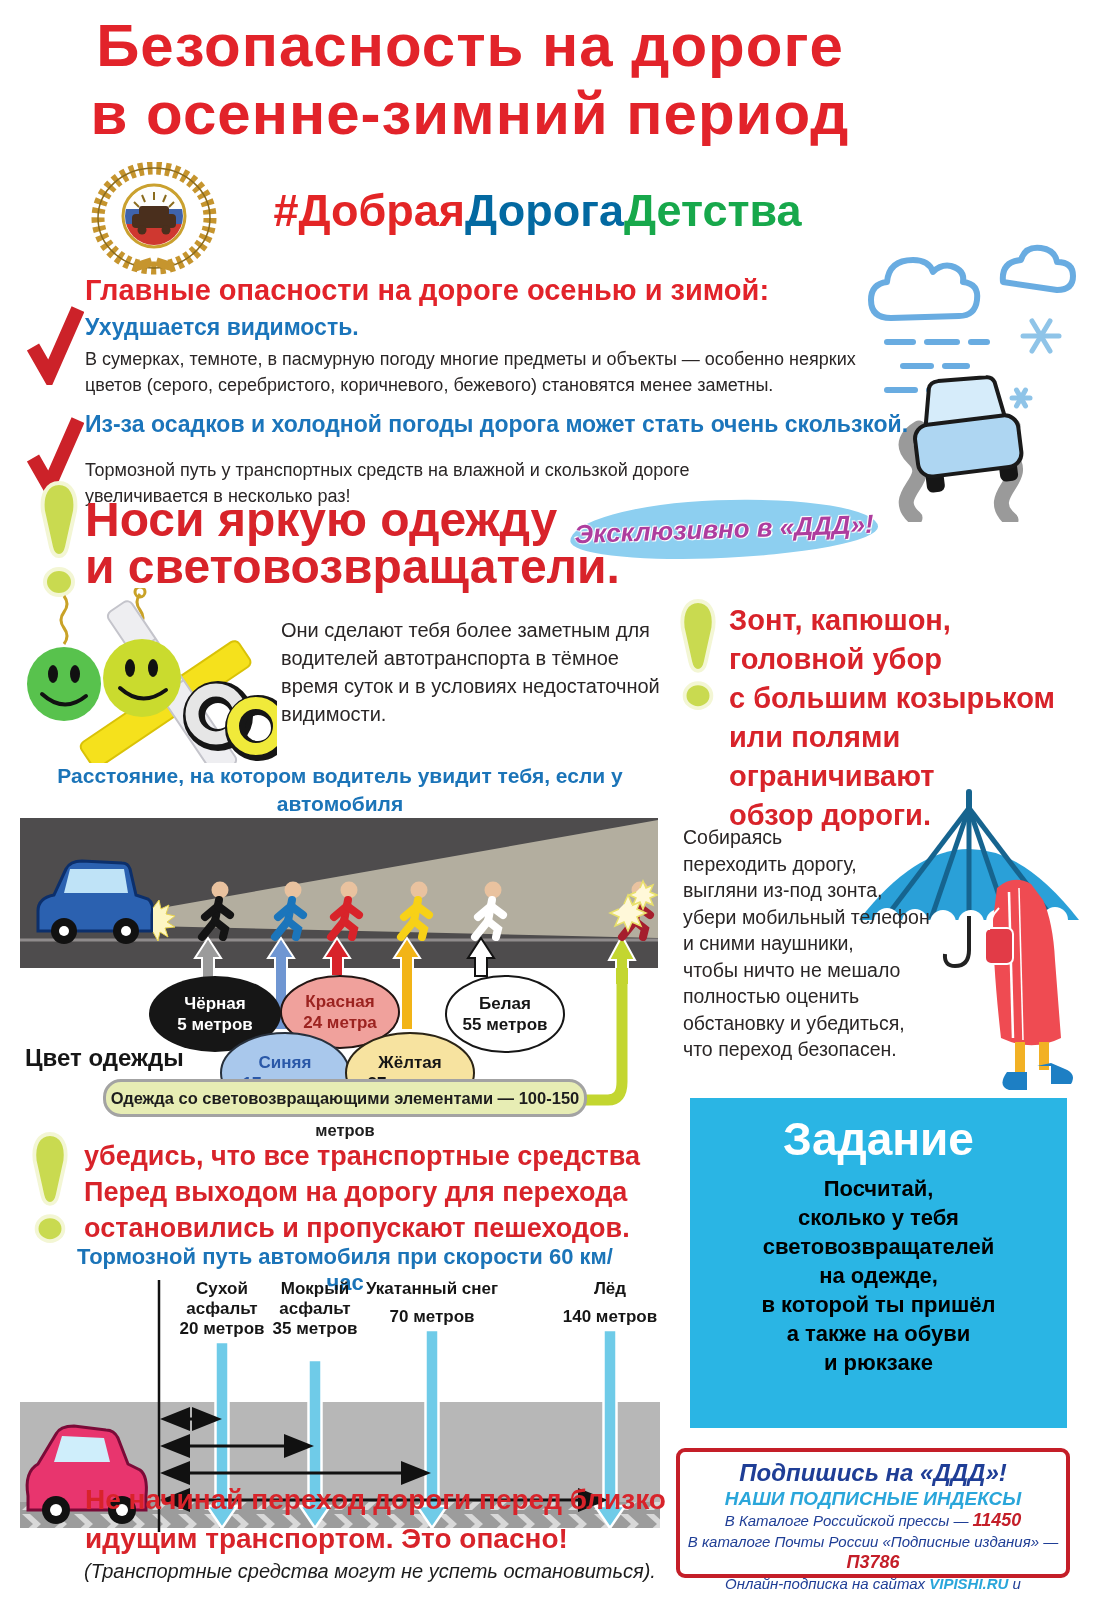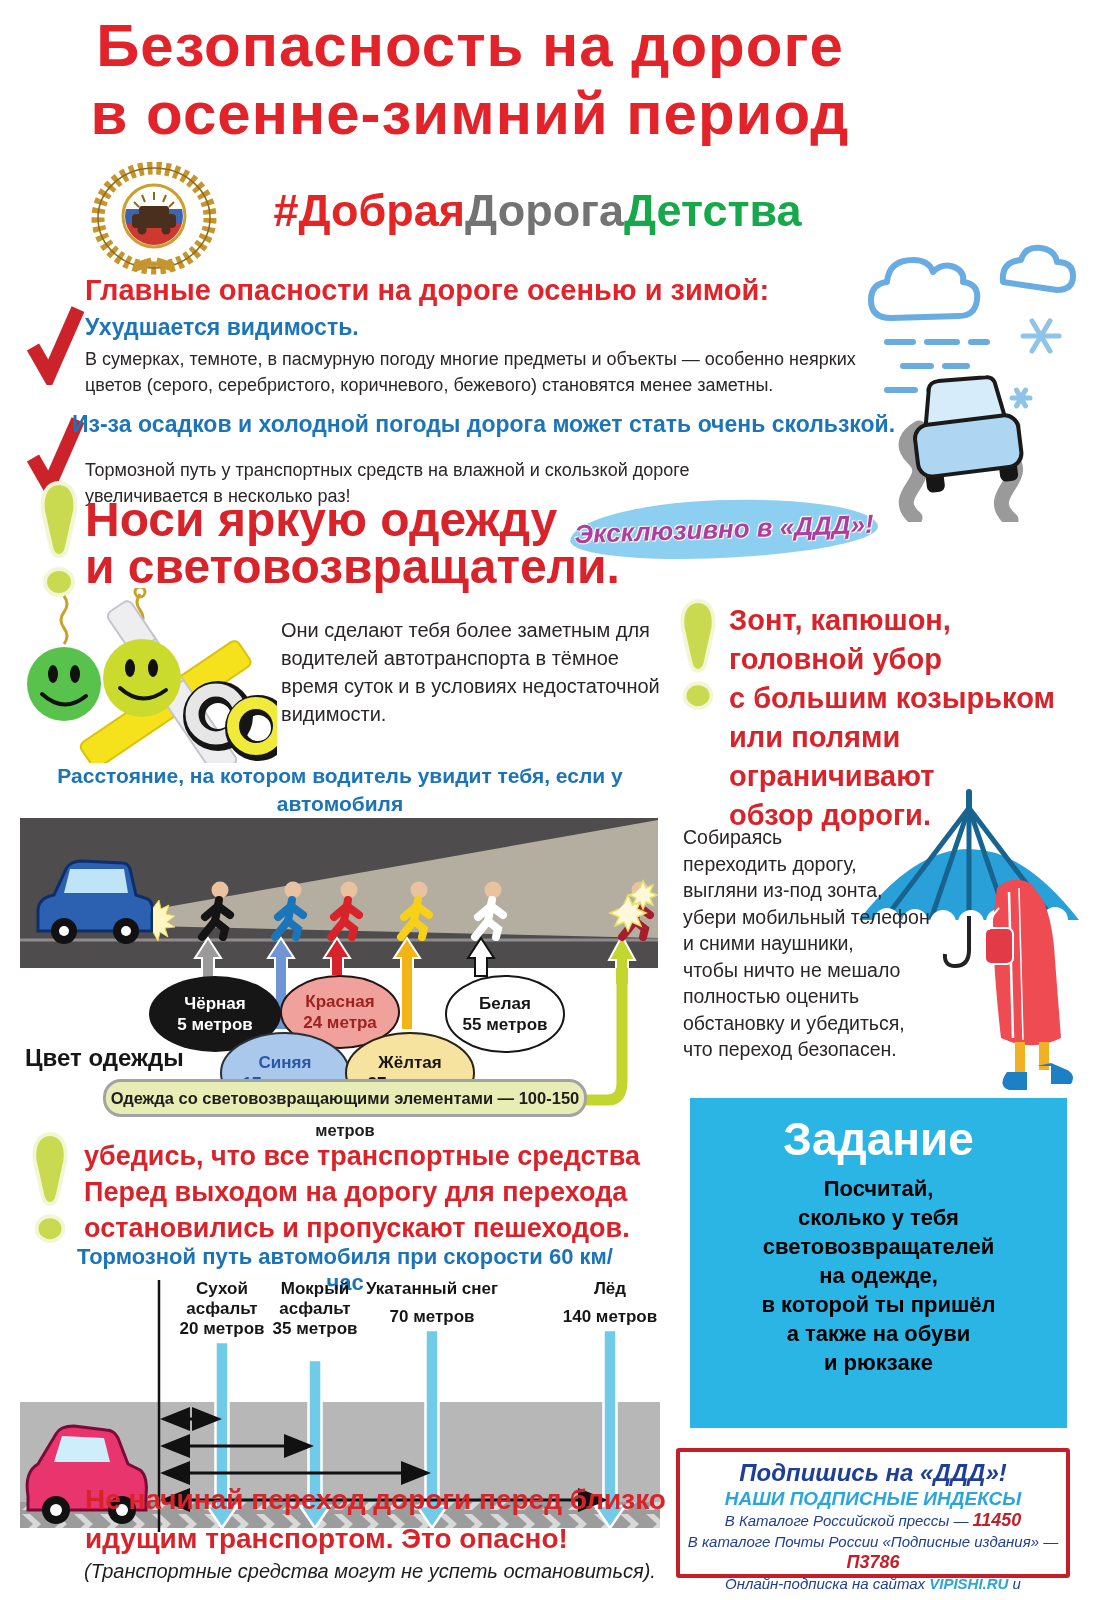--- a/index.html
+++ b/index.html
@@ -6,21 +6,21 @@
   body{width:1093px;height:1600px;background:#fff;overflow:hidden;
        font-family:"Liberation Sans","DejaVu Sans",sans-serif;position:relative;}
   .abs{position:absolute;}
   svg text{font-family:"Liberation Sans","DejaVu Sans",sans-serif;}
 
   
   .title{left:0;top:12px;width:940px;text-align:center;color:#e2232a;
          font-weight:bold;font-size:60px;line-height:68px;letter-spacing:1px;}
   .hashtag{left:250px;top:186px;width:575px;text-align:center;font-weight:bold;
            font-size:45px;line-height:50px;white-space:nowrap;}
-  .hash-red{color:#e32526;} .hash-yellow{color:#737373;} .hash-green{color:#17a84b;}
+  .hash-red{color:#e32526;} .hash-yellow{color:#0369a1;} .hash-green{color:#17a84b;}
 
   
   .dangers-heading{left:85px;top:274px;color:#e2232a;font-weight:bold;font-size:29px;}
   .danger-title{color:#1b75bb;font-weight:bold;font-size:23px;}
   .danger-body{color:#2a2626;font-size:18px;line-height:26px;font-weight:500;}
 
   
   .advice-red{color:#d8232a;font-weight:bold;}
   .bright-lines{left:85px;top:496px;font-size:48px;line-height:47px;}
   .badge{left:570px;top:500px;width:308px;height:58px;background:#8dcff0;
@@ -49,21 +49,21 @@
   .crossing-text{left:683px;top:824px;width:340px;color:#2a2626;font-size:19.5px;
                  line-height:26.5px;font-weight:500;}
 
   
   .task-box{left:690px;top:1098px;width:377px;height:330px;background:#2ab5e4;text-align:center;}
   .task-title{color:#fff;font-weight:bold;font-size:46px;margin-top:14px;}
   .task-lines{color:#000000;font-weight:bold;font-size:22px;line-height:29px;margin-top:8px;}
 
   
   .sub-box{left:676px;top:1448px;width:386px;height:122px;background:#fff;
-           border:4px solid #c41e28;border-radius:3px;text-align:center;font-style:italic;}
+           border:4px solid #c41e28;border-radius:9px;text-align:center;font-style:italic;}
   .sub-title{color:#1f3e96;font-weight:bold;font-size:24px;margin-top:7px;}
   .sub-subtitle{color:#2aa6da;font-weight:bold;font-size:19px;margin-top:1px;}
   .sub-row{color:#1f3e96;font-size:15px;line-height:21px;font-weight:500;}
   .sub-code{color:#c41e28;font-weight:bold;font-size:18px;}
   .sub-site{color:#2aa6da;font-weight:bold;}
 </style>
 </head>
 <body>
 
 <div class="abs title">
@@ -146,21 +146,21 @@
 
 <svg class="abs" style="left:26px;top:303px" width="58" height="82" viewBox="0 0 58 82">
   <path d="M7 44 L23 72 L52 6" fill="none" stroke="#cc2229" stroke-width="14"></path>
 </svg>
 <div class="abs danger-title" style="left:85px;top:314px">Ухудшается видимость.</div>
 <div class="abs danger-body" style="left:85px;top:346px;width:808px">В сумерках, темноте, в пасмурную погоду многие предметы и объекты — особенно неярких цветов (серого, серебристого, коричневого, бежевого) становятся менее заметны.</div>
 
 <svg class="abs" style="left:26px;top:414px" width="58" height="82" viewBox="0 0 58 82">
   <path d="M7 44 L23 72 L52 6" fill="none" stroke="#cc2229" stroke-width="14"></path>
 </svg>
-<div class="abs danger-title" style="left:72px;top:411px">Из-за осадков и холодной погоды дорога может стать очень скользкой.</div>
+<div class="abs danger-title" style="left:85px;top:411px">Из-за осадков и холодной погоды дорога может стать очень скользкой.</div>
 <div class="abs danger-body" style="left:85px;top:457px;width:650px">Тормозной путь у транспортных средств на влажной и скользкой дороге увеличивается в несколько раз!</div>
 
 <svg class="abs" style="left:36px;top:480px" width="46" height="120" viewBox="0 0 46 120">
   <path d="M23 3 C35 3 41 15 39 31 L31 67 Q29 76 23 76 Q17 76 15 67 L7 31 C5 15 11 3 23 3 Z" fill="#c9da50" stroke="#f3f6d4" stroke-width="4"></path>
   <ellipse cx="23" cy="102" rx="14" ry="13" fill="#c9da50" stroke="#f3f6d4" stroke-width="4"></ellipse>
 </svg>
 <div class="abs advice-red bright-lines">
   <div>Носи яркую одежду</div>
   <div>и световозвращатели.</div>
 </div>

